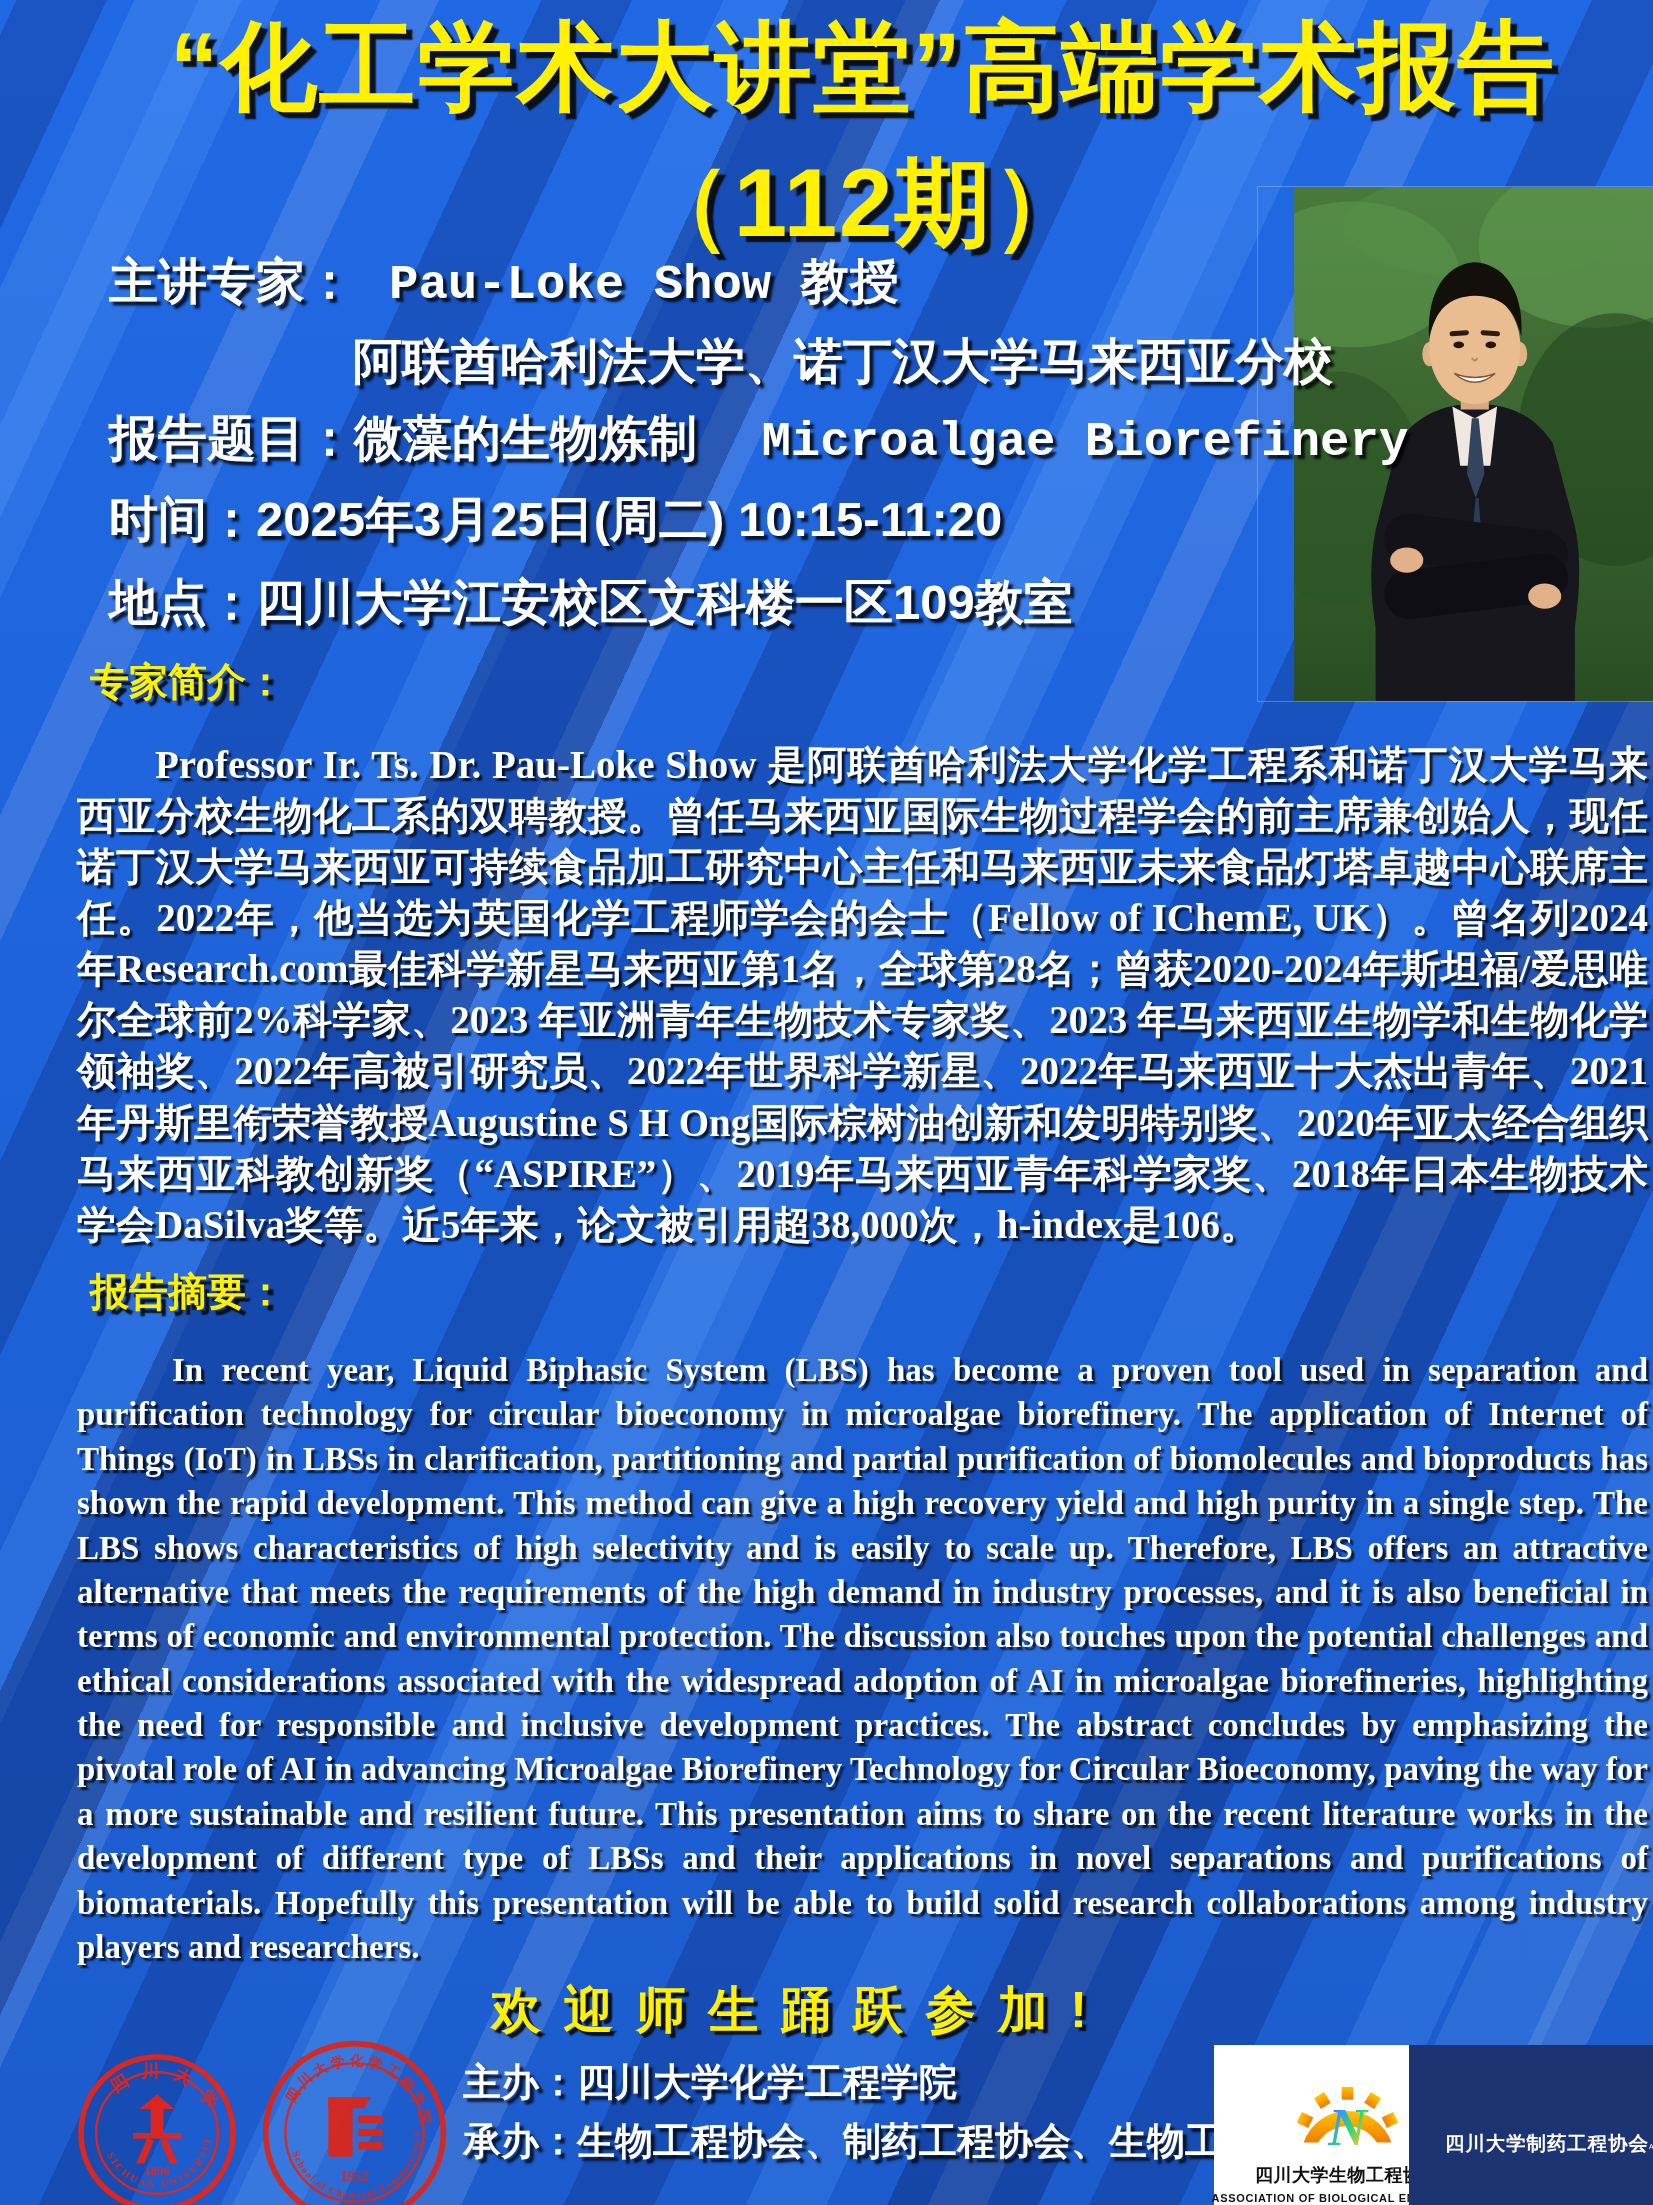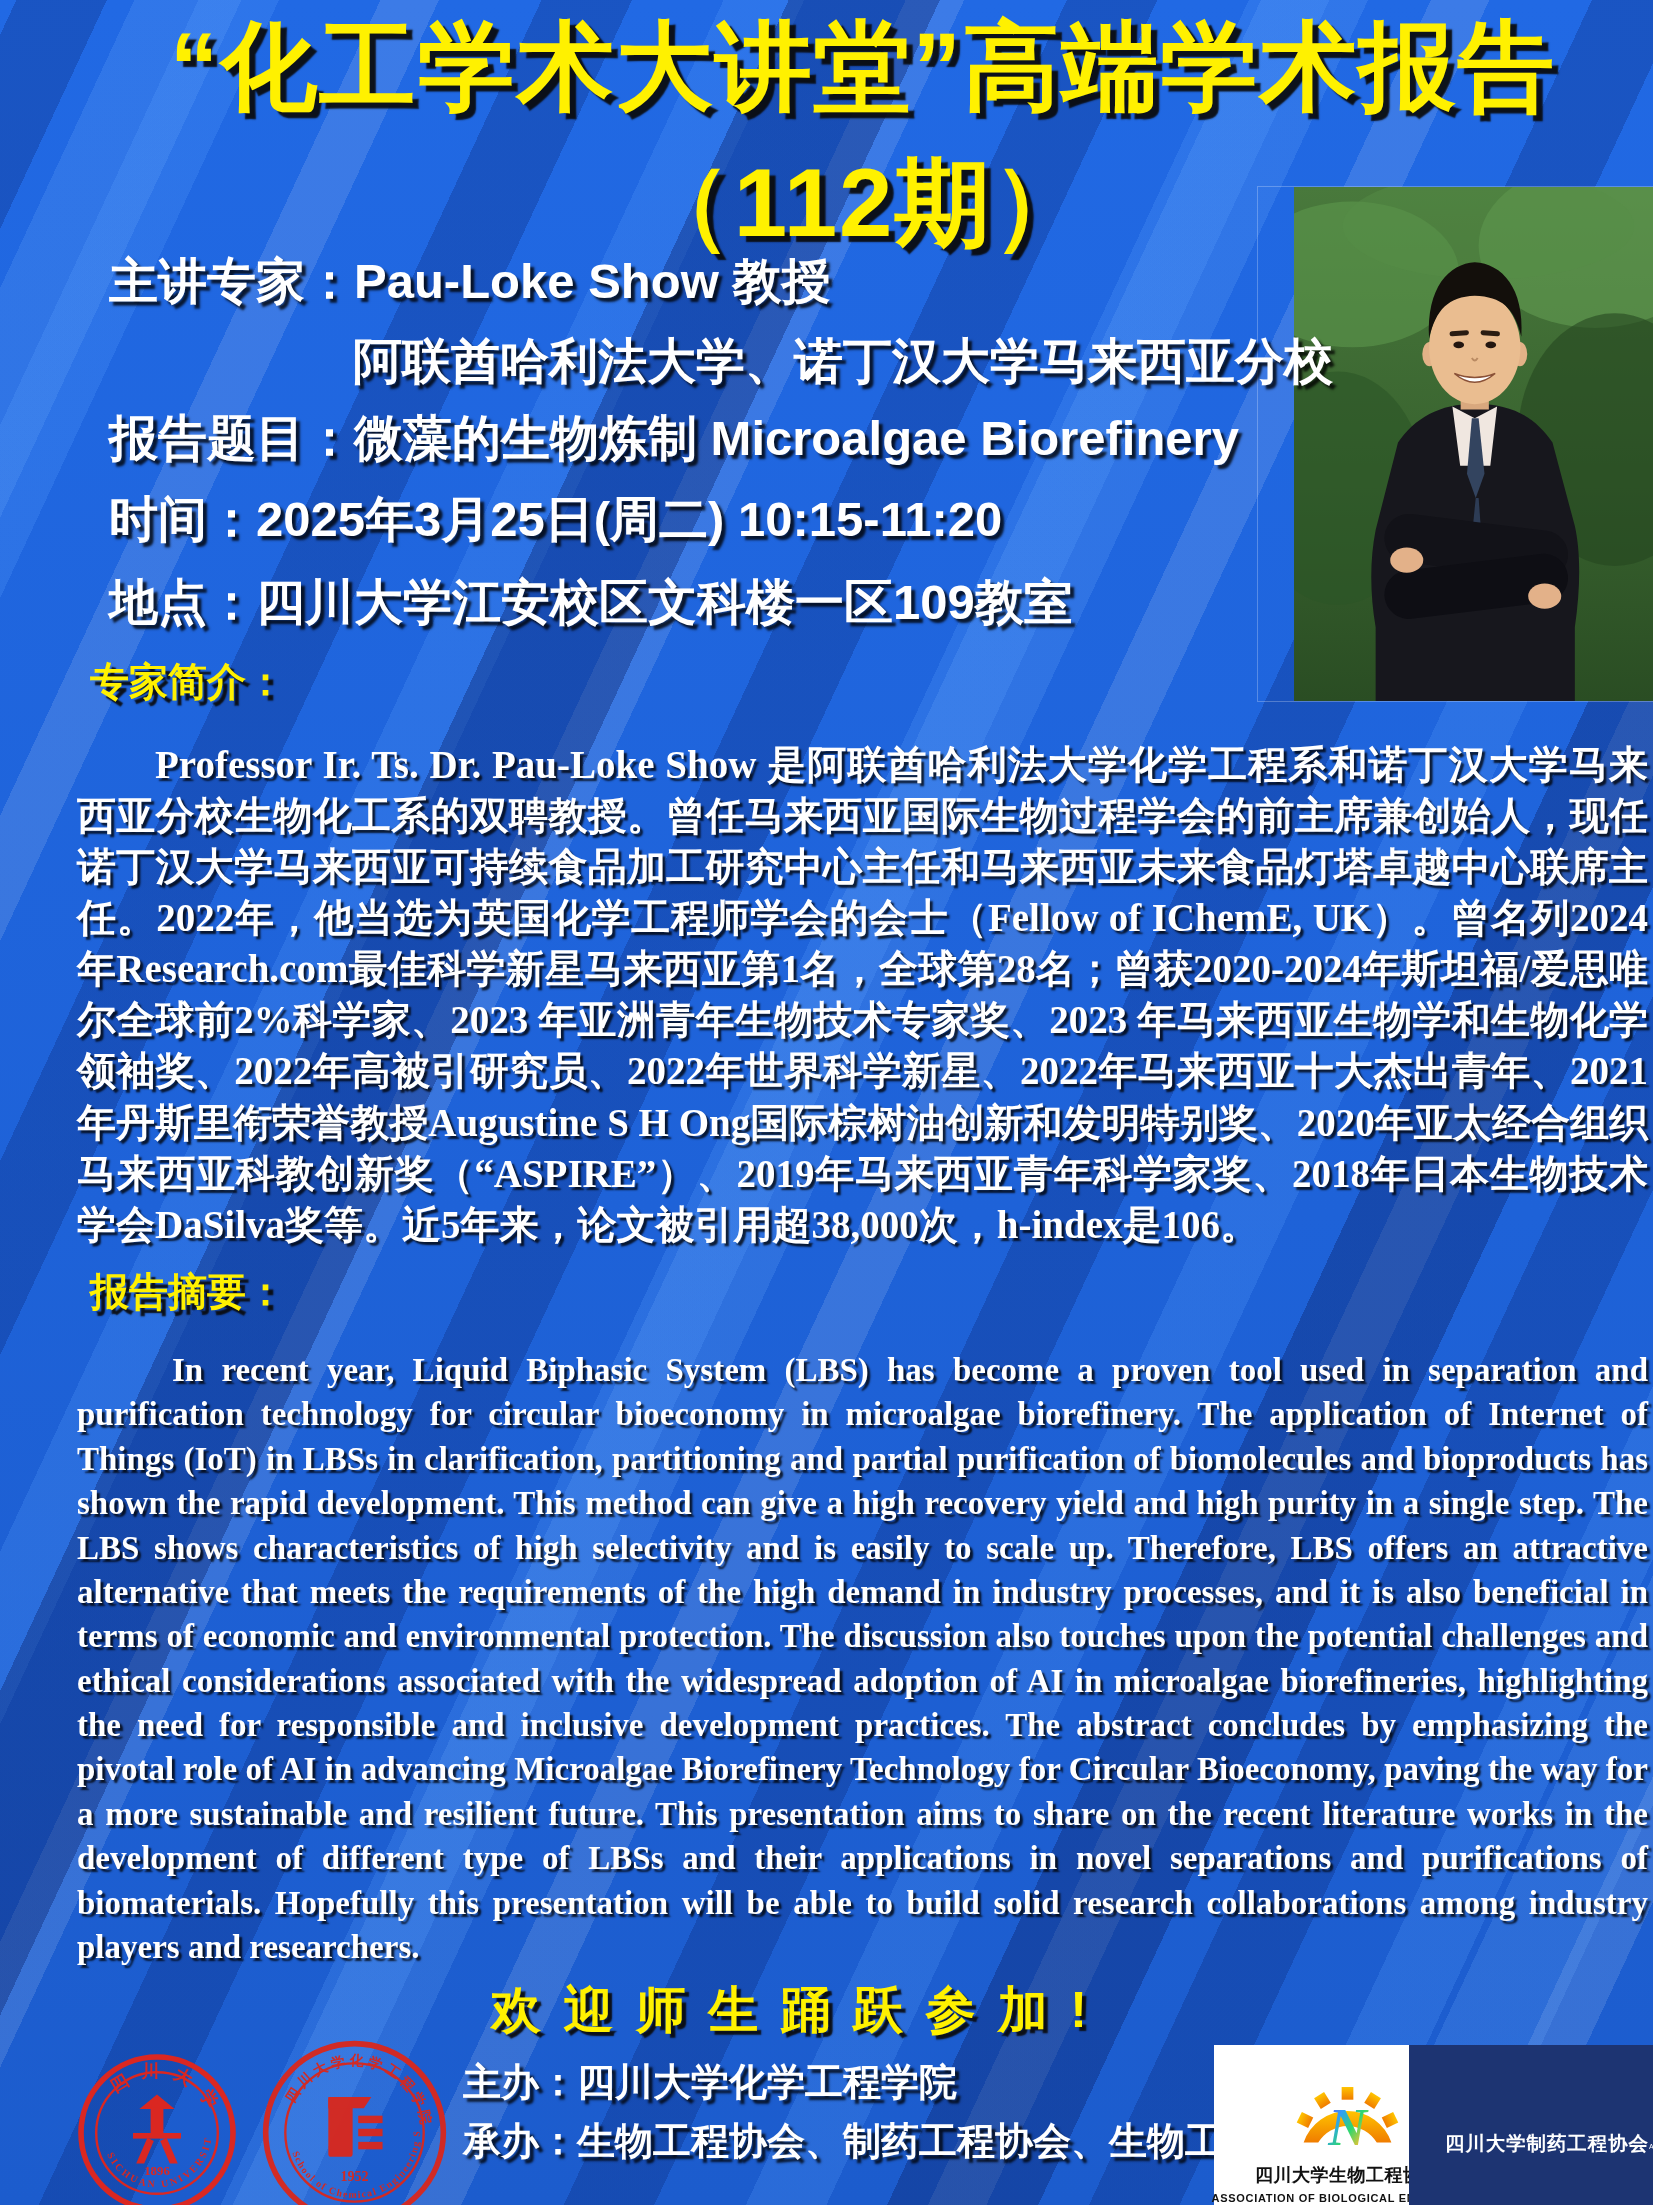--- a/index.html
+++ b/index.html
@@ -35,21 +35,21 @@
   .nowrap{white-space:nowrap;}
   .title{
     left:0;width:100%;text-align:center;color:#fff100;font-weight:900;
     text-shadow:6.3px 6.3px 1.5px rgba(10,10,10,0.92);
     letter-spacing:1.9px;line-height:1;
   }
   .title-1{top:17.5px;font-size:97px;}
   .title-2{top:155px;font-size:96px;}
   .row{color:#ffffff;font-weight:700;line-height:1.12;
        text-shadow:3.9px 3.9px 2.4px rgba(0,0,0,0.8);}
-  .serif{font-family:Liberation Sans, sans-serif;}
+  .serif{font-family:Liberation Mono, monospace;margin-left:35px;}
   .r-speaker{top:254px;left:73px;font-size:49px;}
   .r-affil{top:334px;left:317px;font-size:49px;}
   .r-topic{top:411px;left:73px;font-size:49px;}
   .r-time{top:492px;left:73px;font-size:49px;}
   .r-venue{top:575px;left:73px;font-size:49px;}
   .yellow-h{
     color:#fff100;font-weight:900;font-size:39px;
     text-shadow:4.9px 4.9px 1.5px rgba(10,10,10,0.92);line-height:1;margin-left:8px;
   }
   .h-bio{top:662px;left:46px;}

